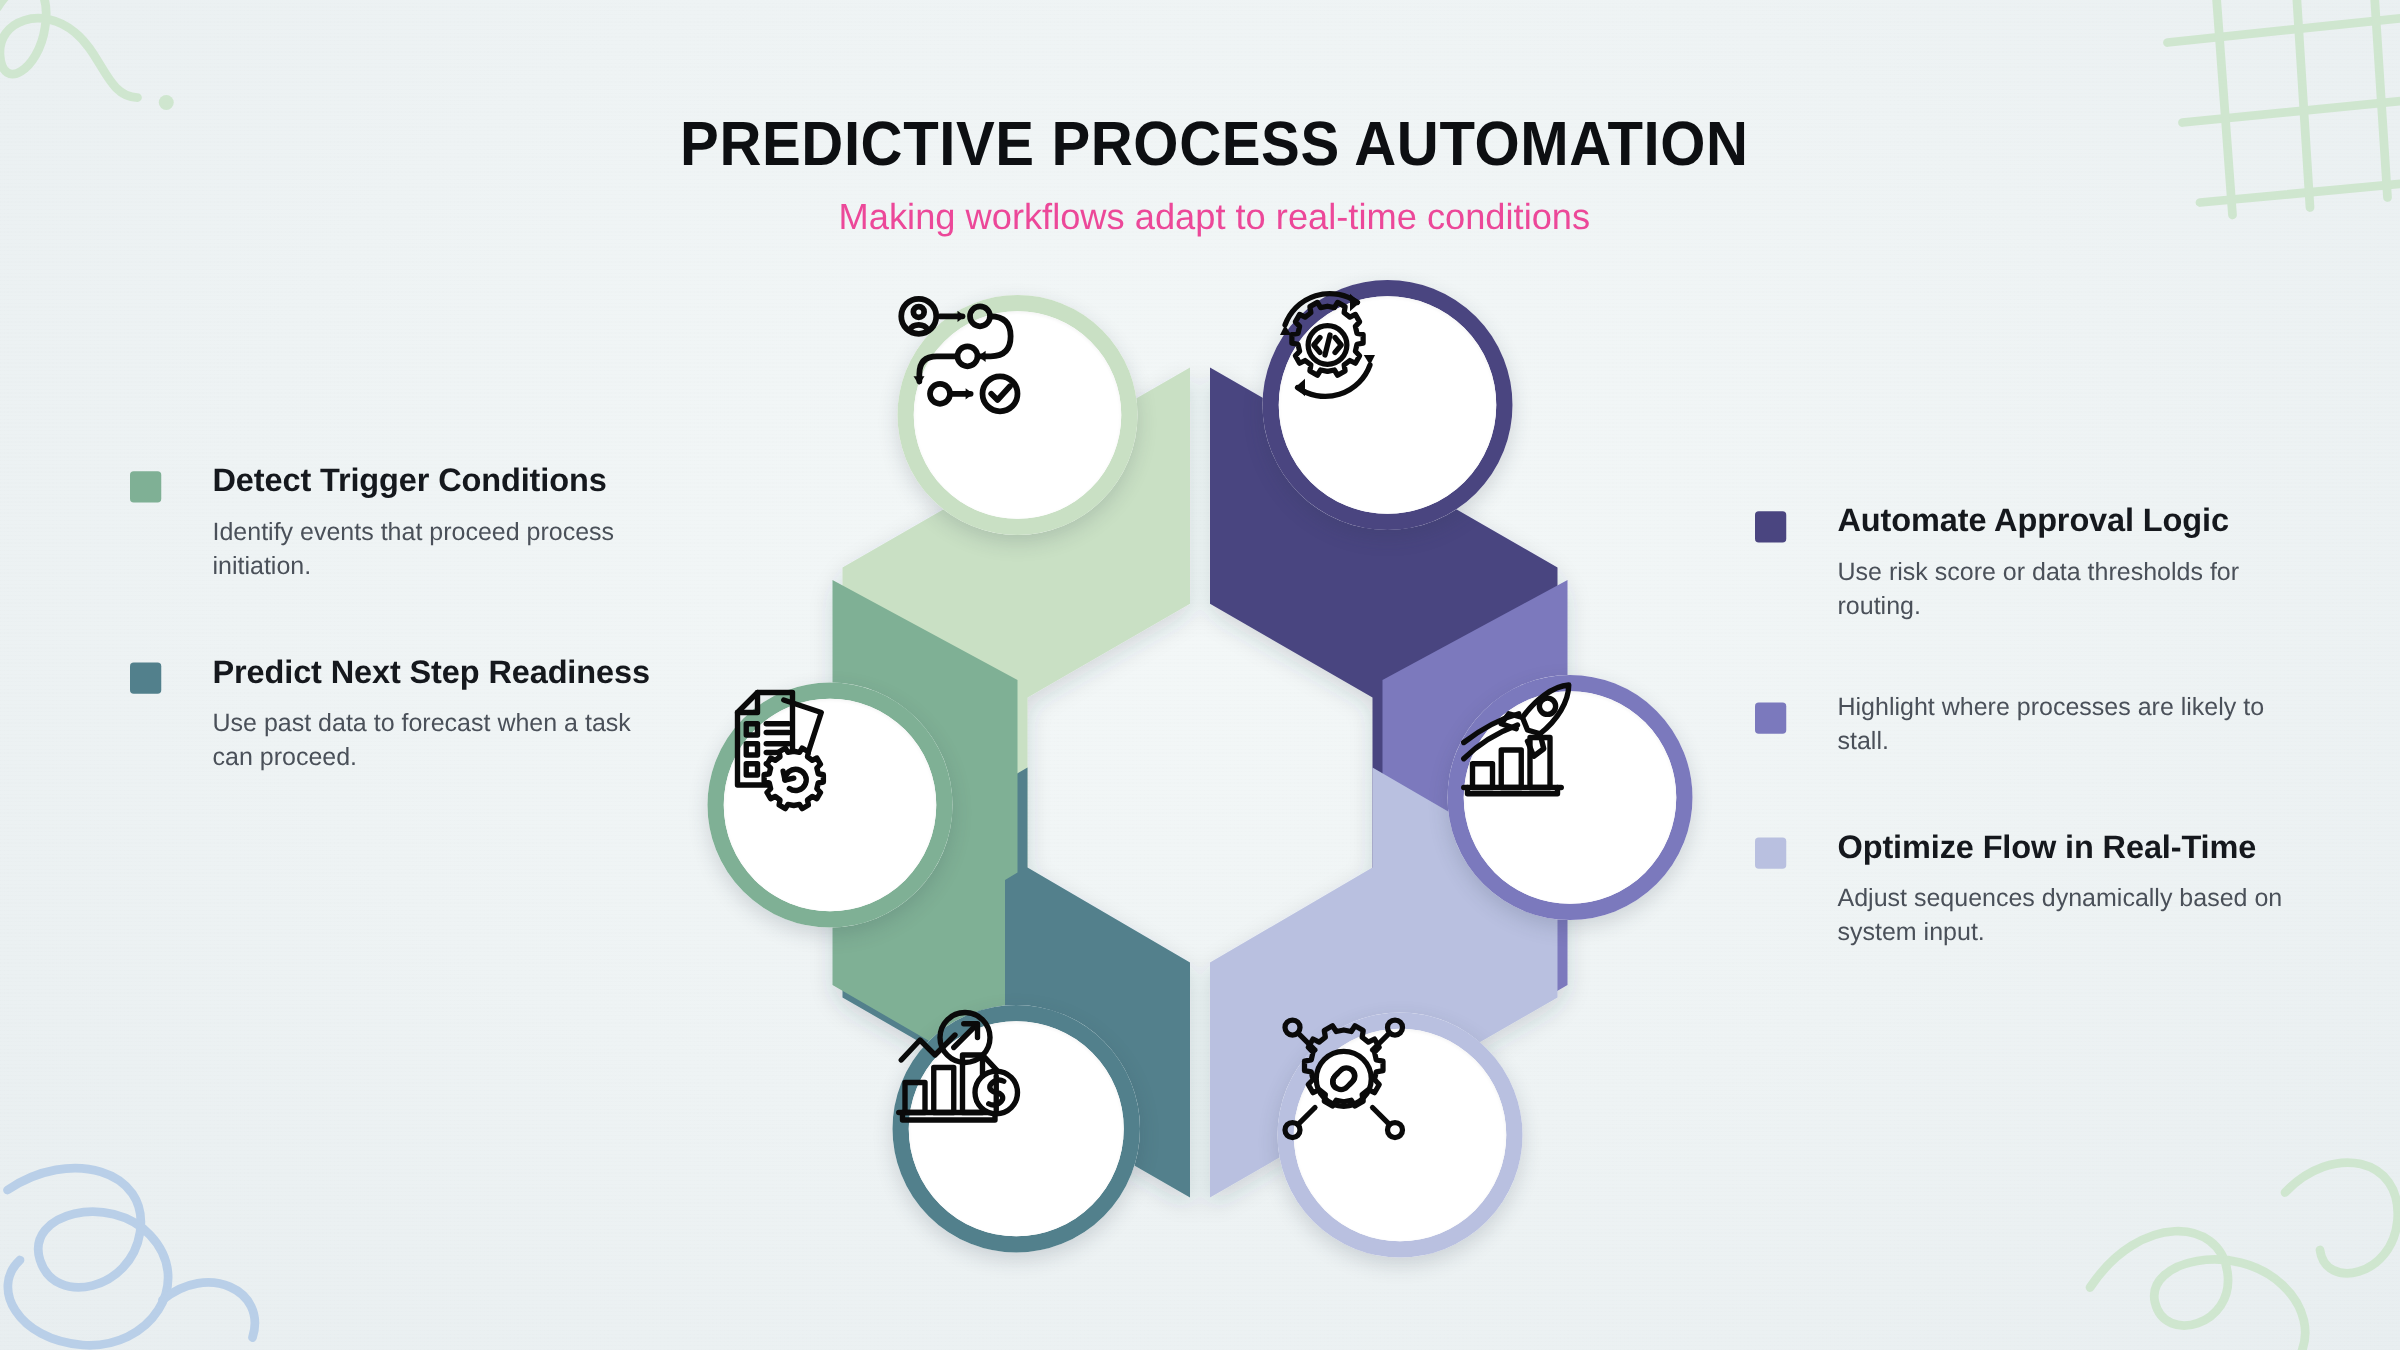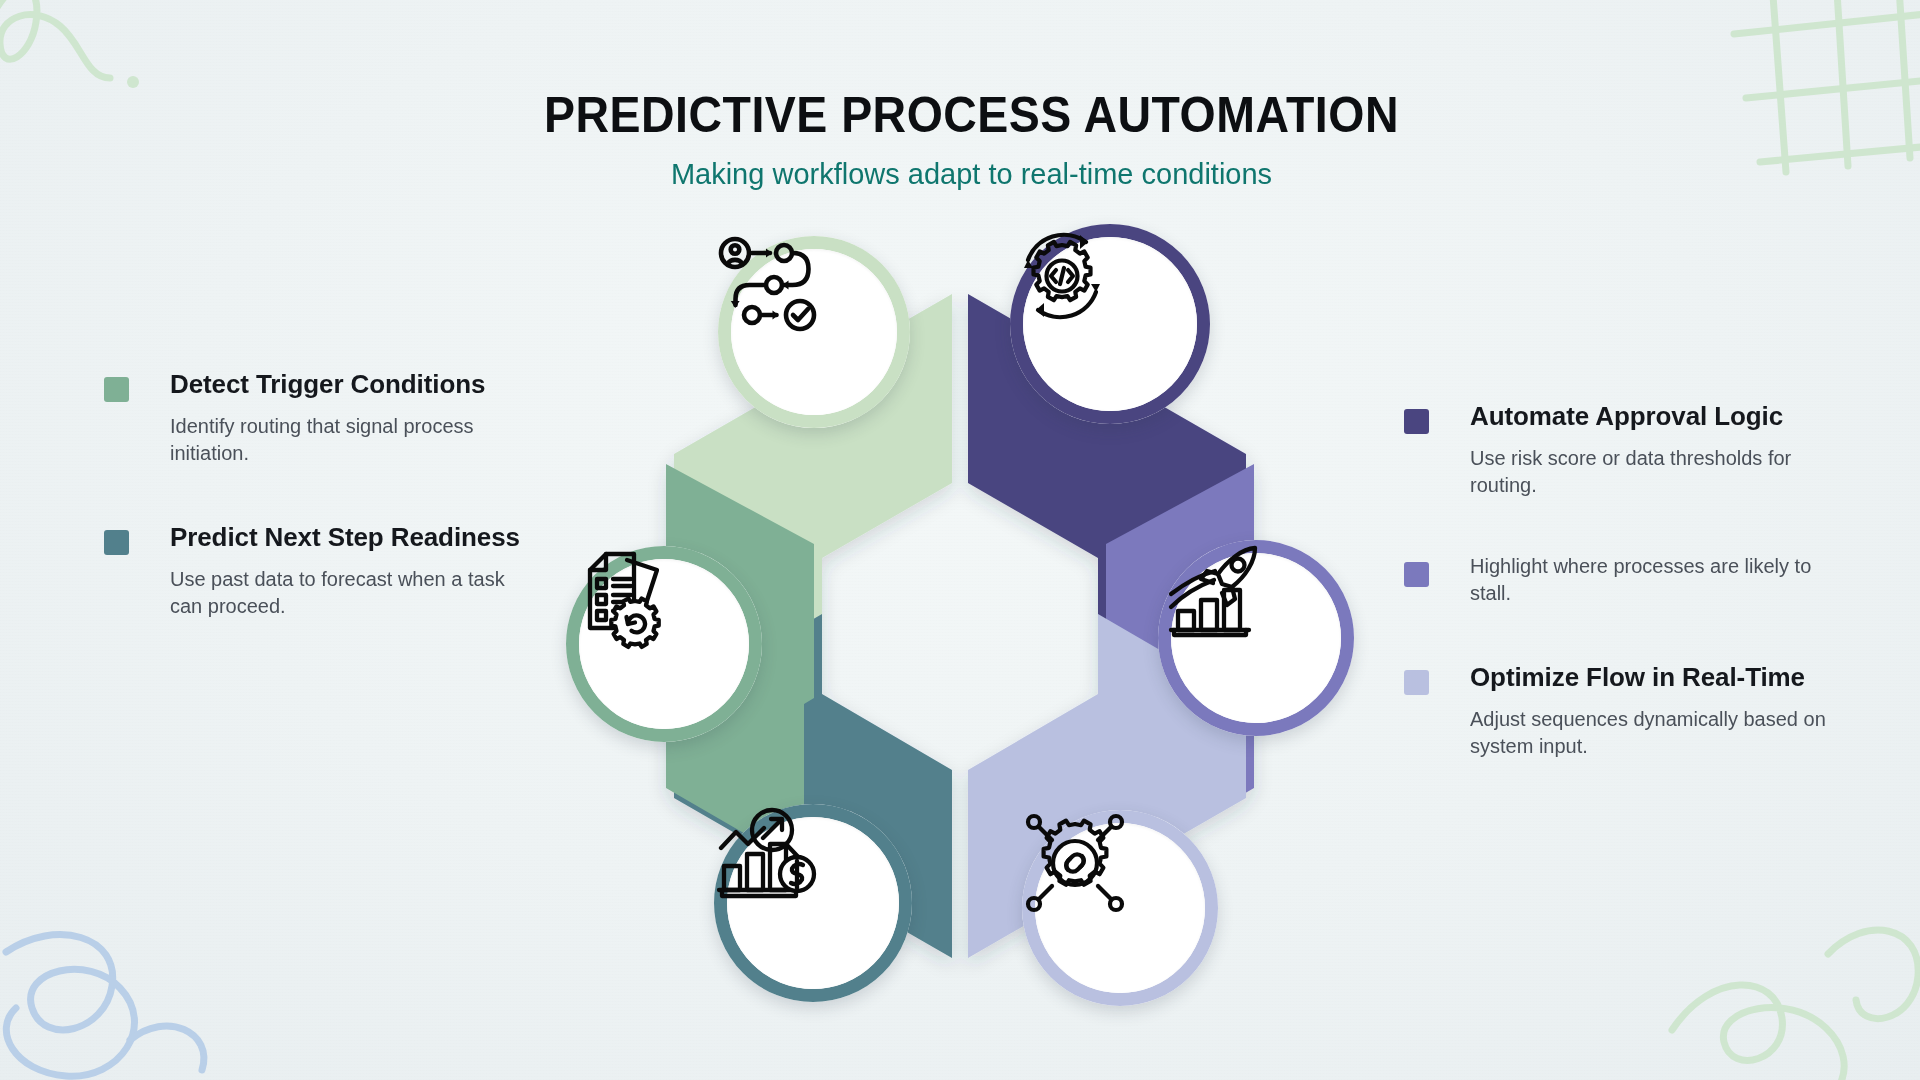--- a/index.html
+++ b/index.html
@@ -27,21 +27,21 @@
   #deco-br { bottom:-30px; right:-10px; }
 
   
   #header { position:absolute; top:86px; left:0; width:1920px; text-align:center;padding-left:23px; }
   #page-title {
     font-size:50px; font-weight:bold; letter-spacing:.5px;
     color:#0d0f12; font-stretch:condensed;
     transform:scaleX(.93); transform-origin:center;
   }
   #page-subtitle {
-    margin-top:14px; font-size:29px; font-weight:400; color:#0f766e;
+    margin-top:14px; font-size:29px; font-weight:400; color:#ec4899;
   }
 
   
   .col { position:absolute; width:430px; }
   #col-left  { left:104px; top:368px; }
   #col-right { left:1404px; top:400px; }
 
   .item { position:relative; padding-left:66px; margin-bottom:54px; }
   .item:last-child { margin-bottom:0; }
   .bullet {
@@ -120,21 +120,21 @@
   <div id="page-title">PREDICTIVE PROCESS AUTOMATION</div>
   <div id="page-subtitle">Making workflows adapt to real-time conditions</div>
 </div>
 
 <div class="col" id="col-left">
 
 
   <div class="item">
     <span class="bullet" style="background:#7fb095"></span>
     <div class="item-title">Detect Trigger Conditions</div>
-    <div class="item-desc">Identify routing that signal process initiation.</div>
+    <div class="item-desc">Identify events that proceed process initiation.</div>
   </div>
 
   <div class="item">
     <span class="bullet" style="background:#52808c"></span>
     <div class="item-title">Predict Next Step Readiness</div>
     <div class="item-desc">Use past data to forecast when a task can proceed.</div>
   </div>
 </div>
 
 <div class="col" id="col-right">

